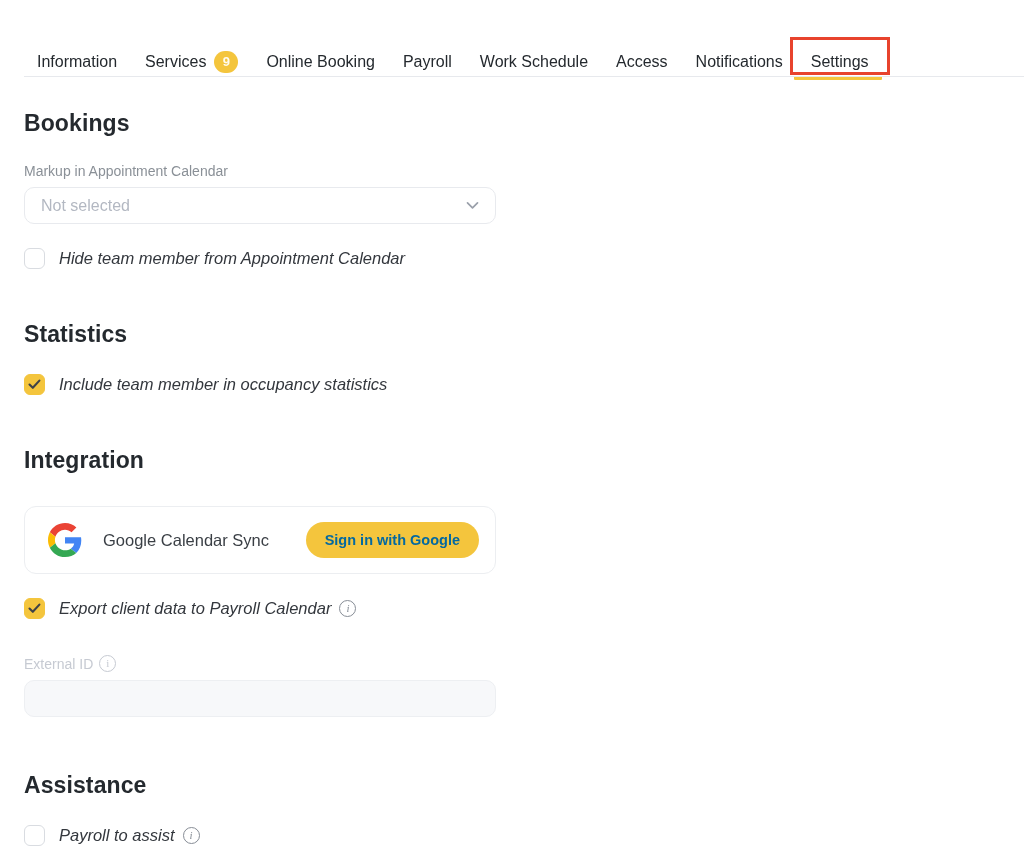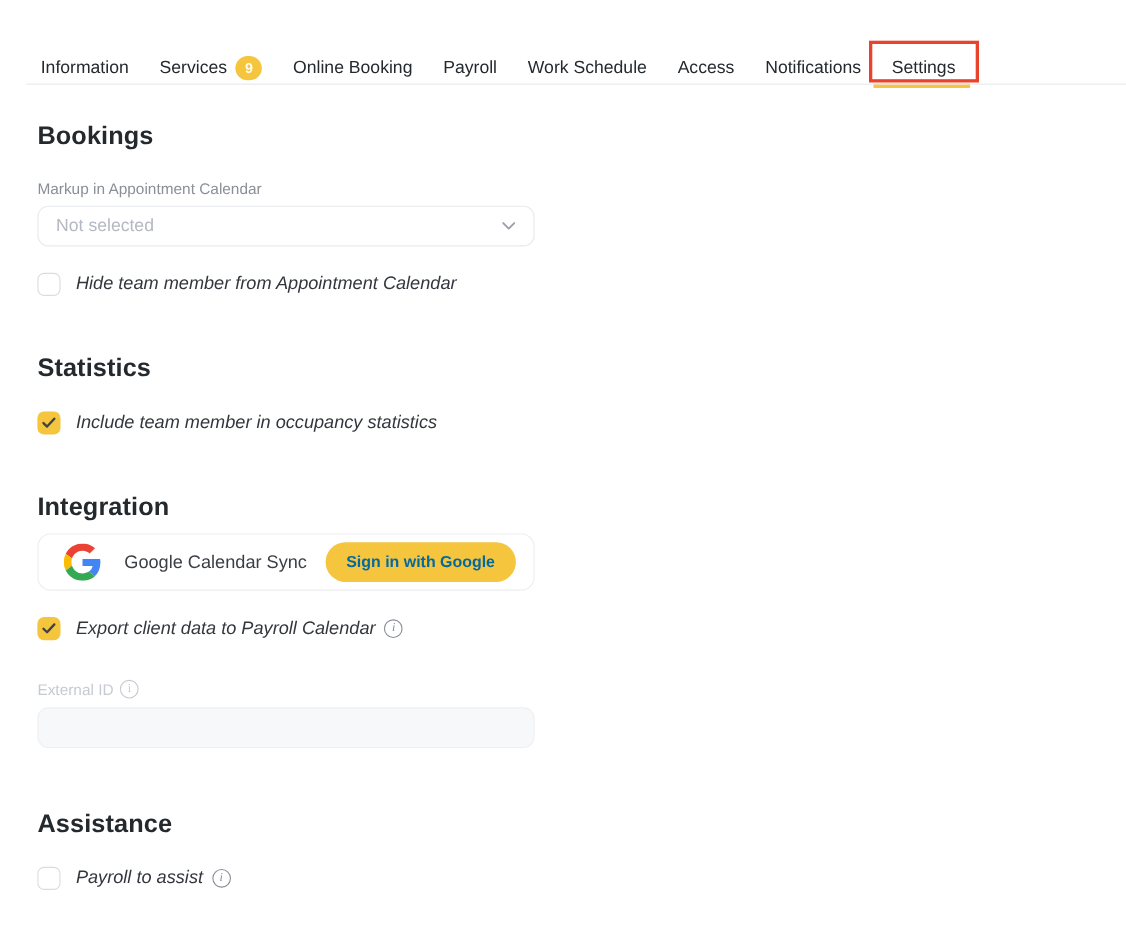--- a/index.html
+++ b/index.html
@@ -38,21 +38,21 @@
   }
   .tab.active .active-underline{
     position:absolute;left:-17px;right:-13px;top:36px;height:4px;
     background:var(--accent-yellow);border-radius:1px;
   }
   .annotation-box{
     position:absolute;left:-21px;right:-21px;top:-3px;height:38px;
     border:3px solid var(--annotation-red);pointer-events:none;
   }
   
-  .content{padding:0 34px;width:520px;}
+  .content{padding:0 24px;width:520px;}
   h2{font-size:23px;font-weight:700;color:var(--text-primary);letter-spacing:.1px;}
   .h-bookings{margin-top:33px;}
   .h-statistics{margin-top:52px;}
   .h-integration{margin-top:52px;}
   .h-assistance{margin-top:55px;}
   .field-label{margin-top:26px;font-size:14px;color:var(--text-secondary);display:flex;align-items:center;gap:6px;}
   .field-label.disabled{color:var(--text-disabled);margin-top:36px;}
   .select{
     margin-top:8px;height:37px;border:1px solid var(--border-input);border-radius:10px;
     display:flex;align-items:center;padding:0 16px;cursor:pointer;background:#fff;
@@ -76,21 +76,21 @@
   .check-label{font-size:16.5px;color:var(--text-body);display:flex;align-items:center;gap:8px;}
   .info-icon{
     width:17px;height:17px;border:1.4px solid currentColor;border-radius:50%;
     display:inline-flex;align-items:center;justify-content:center;
     font-size:11px;line-height:1;color:#878D96;flex:none;
     font-family:"Liberation Serif","DejaVu Serif",serif;cursor:pointer;
   }
   .info-icon.disabled{color:var(--text-disabled);}
   
   .google-card{
-    margin-top:11px;height:52px;border:1px solid #ECEEF1;border-radius:12px;
+    margin-top:32px;height:68px;border:1px solid #ECEEF1;border-radius:12px;
     display:flex;align-items:center;padding:0 16px 0 23px;
   }
   .google-logo{flex:none;margin-right:21px;display:flex;}
   .google-card-label{font-size:16.5px;color:#3A3F45;}
   .google-signin-btn{
     margin-left:auto;border:none;cursor:pointer;
     background:var(--accent-yellow);color:#0369a1;
     font-family:inherit;font-size:14.5px;font-weight:700;
     padding:10px 19px;border-radius:18px;
   }

